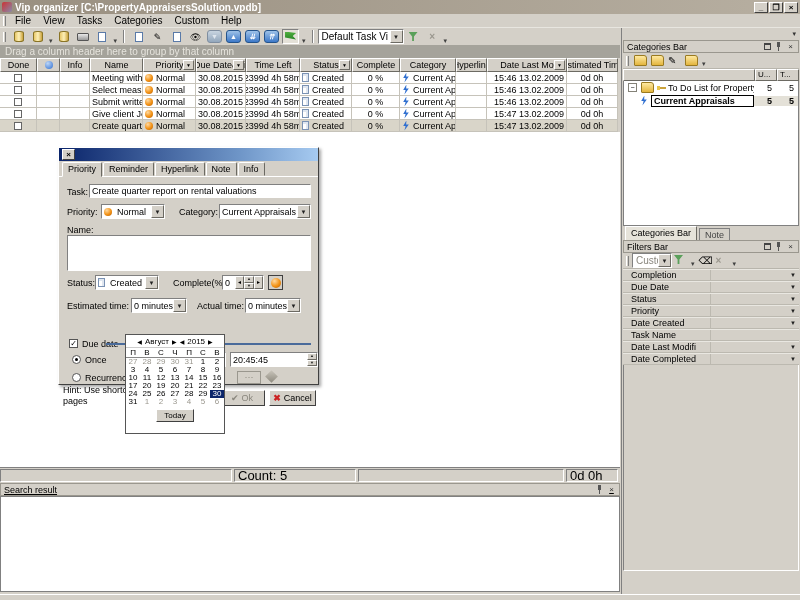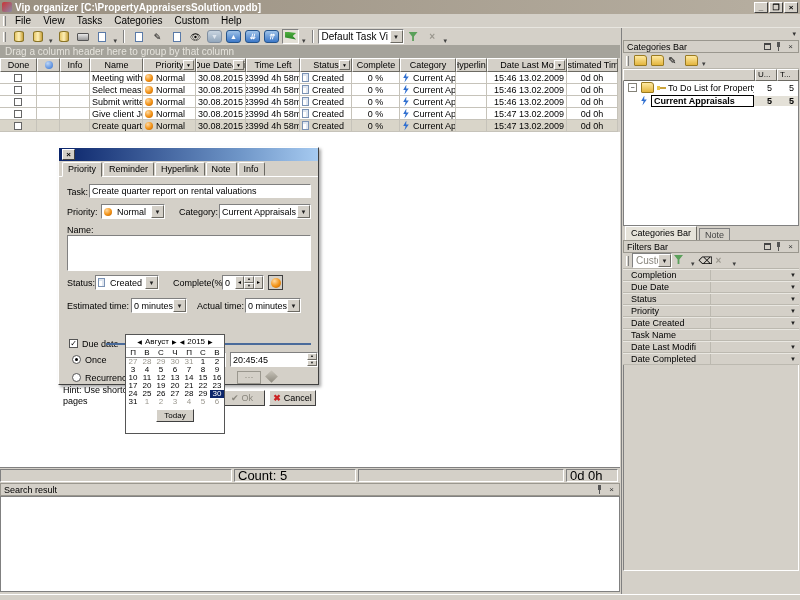--- a/index.html
+++ b/index.html
@@ -51,21 +51,21 @@
   .ball { width:8px; height:8px; border-radius:50%; background:radial-gradient(circle at 35% 30%,#ffd9a0,#f29114 55%,#b35d06); margin-right:3px; flex:none; }
   .docpg { width:7px; height:9px; background:#fff; border:1px solid #7a92b4; margin-right:3px; flex:none; box-shadow:inset -2px 2px 0 #dfe6f0; }
   .bolt { width:8px; height:10px; margin-right:3px; flex:none; background:#2f6fd0; clip-path:polygon(55% 0,15% 55%,45% 55%,30% 100%,85% 40%,52% 40%); }
   #tasks-white { position:absolute; left:0; top:132px; width:620px; height:336px; background:#fff; border-bottom:1px solid #808080; }
 
   
   #statusbar { position:absolute; left:0; top:469px; width:620px; height:13px; display:flex; }
   .sb-panel { border:1px solid; border-color:#808080 #fff #fff #808080; margin-right:2px; padding:0 3px; font-size:13px; line-height:11px; }
 
   
-  #search-panel { position:absolute; left:0; top:483px; width:620px; height:110px; }
+  #search-panel { position:absolute; left:0; top:483px; width:620px; height:110px;text-decoration:underline; }
   .bar-head { height:13px; background:#d4d0c8; border:1px solid #9a978e; display:flex; align-items:center; padding:0 3px; font-size:9px; }
   .bar-head .sp { flex:1; }
   .mini-ic { width:9px; height:9px; margin-left:3px; font-size:8px; line-height:9px; text-align:center; color:#333; }
   .pin-ic { position:relative; }
   .pin-ic:before { content:""; position:absolute; left:3px; top:0; width:3px; height:5px; background:#555; }
   .pin-ic:after { content:""; position:absolute; left:4px; top:5px; width:1px; height:4px; background:#555; }
   .max-ic { border:1px solid #444; border-top:2px solid #444; width:7px; height:7px; }
   #search-body { position:absolute; left:0; top:13px; width:620px; height:96px; background:#fff; border:1px solid #808080; }
   #bottom-strip { position:absolute; left:0; top:594px; width:800px; height:6px; background:#d4d0c8; border-top:1px solid #fff; }
 

